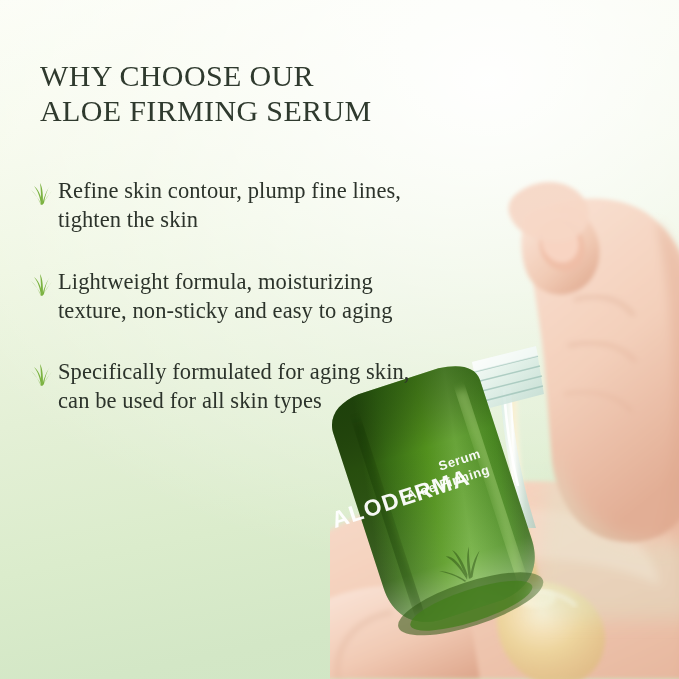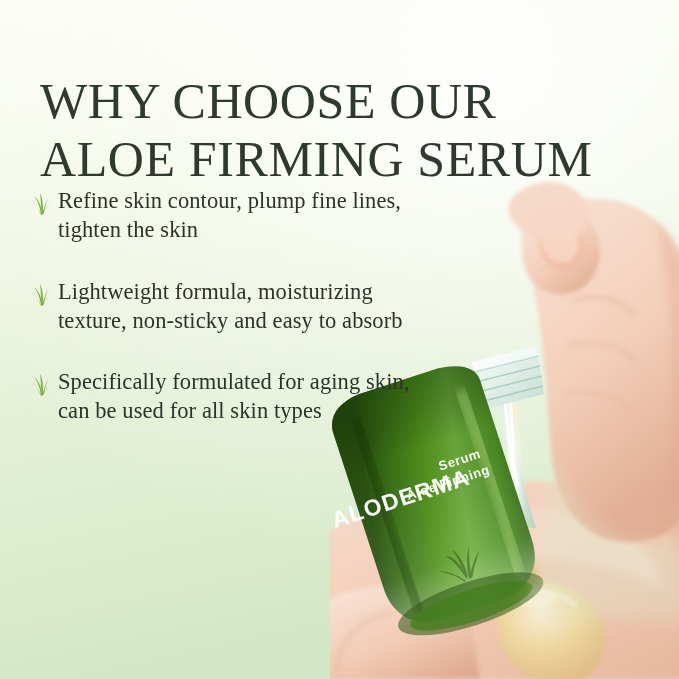--- a/index.html
+++ b/index.html
@@ -26,32 +26,32 @@
         #cfe5c4 100%);
   }
 
   
   .headline {
     position: absolute;
     left: 40px;
     top: 38px;
     width: 560px;
     color: #2f3a2e;
-    font-size: 50px;
+    font-size: 30px;
     line-height: 1.17;
     letter-spacing: 0.012em;
     font-weight: 400;
     white-space: pre-line;
   }
 
   
   .bullets {
     position: absolute;
     left: 30px;
-    top: 186px;
+    top: 176px;
     width: 470px;
   }
   .bullet-row {
     display: flex;
     align-items: flex-start;
     margin-bottom: 32px;
   }
   .bullet-row:last-child { margin-bottom: 4px; }
   .bullet-icon {
     flex: 0 0 auto;
@@ -285,21 +285,21 @@
           <g fill="#7cb342">
             <path d="M11 24 C10 16 8 10 4 5 C8 8 11 14 12 21 Z"></path>
             <path d="M11 24 C11 15 11 8 10 2 C13 7 13 15 13 23 Z"></path>
             <path d="M12 24 C14 16 16 10 20 5 C17 9 15 15 14 22 Z"></path>
             <path d="M11 24 C8 17 5 12 1 9 C5 13 9 18 11 23 Z" opacity="0.85"></path>
             <path d="M12 24 C16 18 19 13 22 10 C18 14 15 19 13 23 Z" opacity="0.85"></path>
           </g>
         </svg>
       </span>
       <span class="bullet-text">Lightweight formula, moisturizing
-texture, non-sticky and easy to absorb</span>
+texture, non-sticky and easy to aging</span>
     </div>
 
     <div class="bullet-row">
       <span class="bullet-icon">
         <svg viewBox="0 0 22 24" xmlns="http://www.w3.org/2000/svg">
           <g fill="#7cb342">
             <path d="M11 24 C10 16 8 10 4 5 C8 8 11 14 12 21 Z"></path>
             <path d="M11 24 C11 15 11 8 10 2 C13 7 13 15 13 23 Z"></path>
             <path d="M12 24 C14 16 16 10 20 5 C17 9 15 15 14 22 Z"></path>
             <path d="M11 24 C8 17 5 12 1 9 C5 13 9 18 11 23 Z" opacity="0.85"></path>

